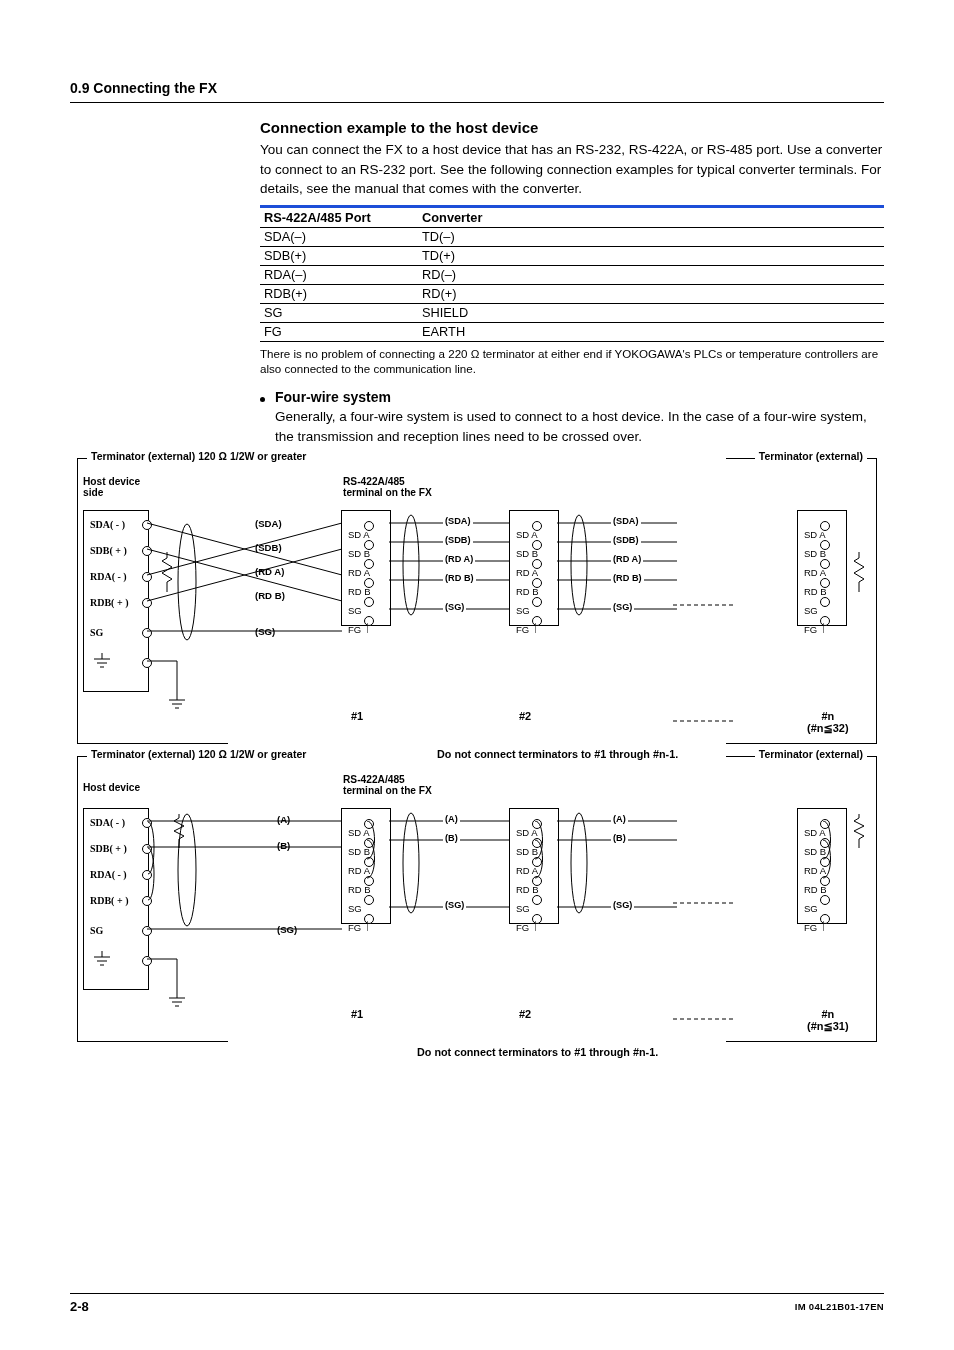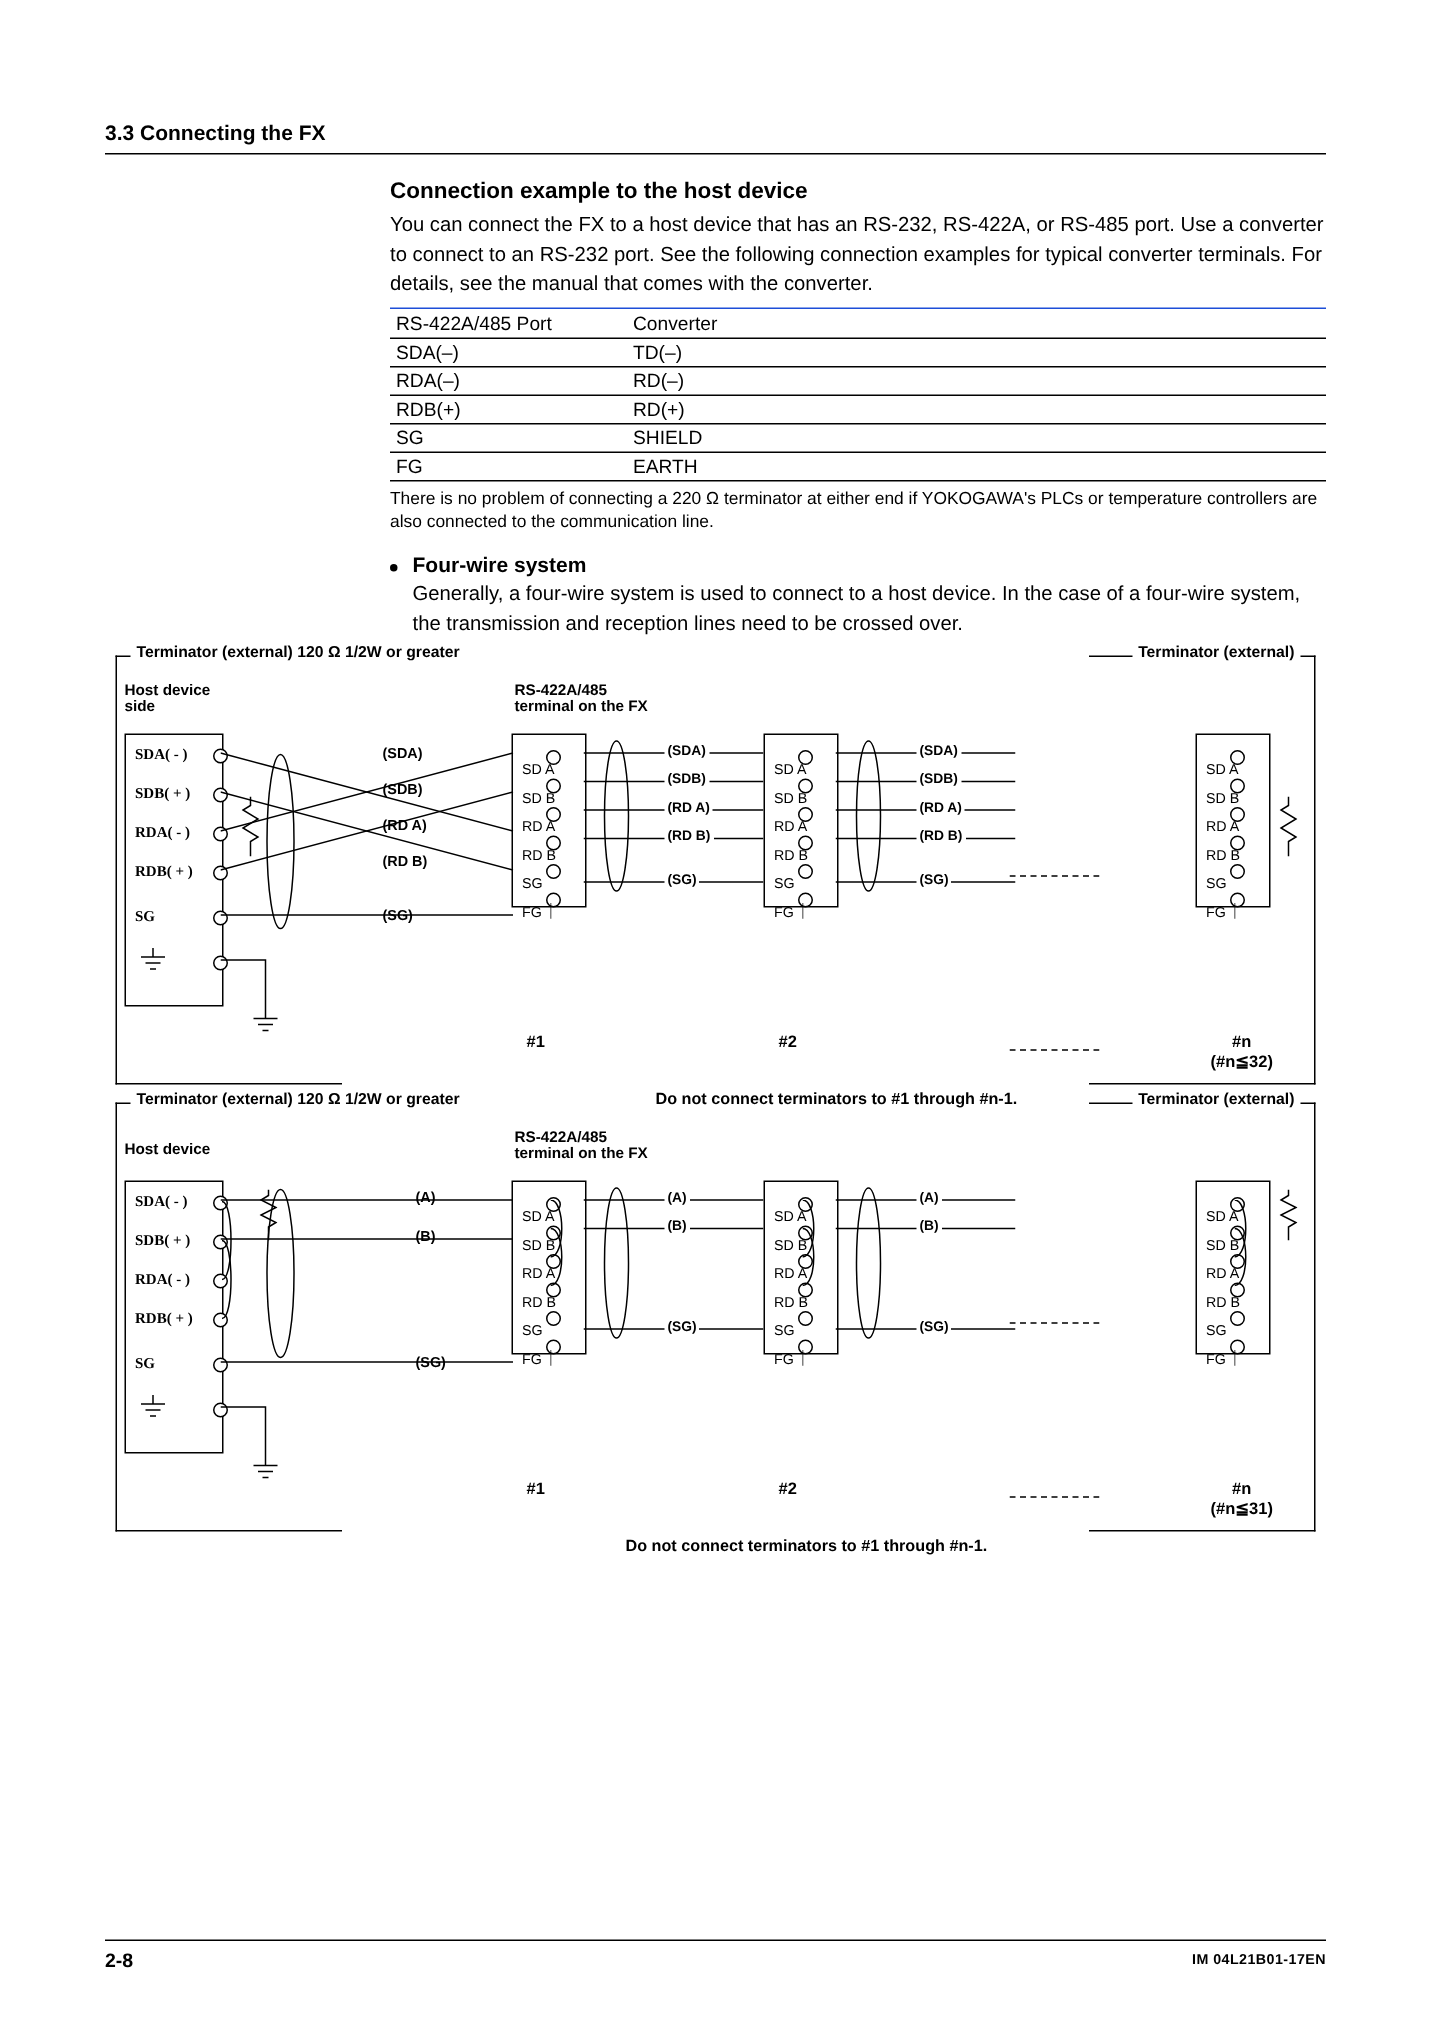--- a/index.html
+++ b/index.html
@@ -24,21 +24,21 @@
   }
   .hr-top {
     border: none;
     border-top: 1px solid #000;
     margin: 2px 0 16px 0;
   }
   .content-indent { margin-left: 190px; }
   .h3 { font-size: 15px; font-weight: bold; margin-bottom: 4px; }
   .para { font-size: 13.5px; line-height: 1.45; }
   .tbl { border-collapse: collapse; width: 100%; font-size: 12.8px; margin-top: 6px; }
-  .tbl th { text-align: left; font-weight: normal; padding: 2px 4px; border-top: 1px solid #1d4ed8; border-bottom: 1px solid #000; }
+  .tbl th { text-align: left; font-weight: bold; padding: 2px 4px; border-top: 3px solid #1d4ed8; border-bottom: 1px solid #000; }
   .tbl td { padding: 1.5px 4px; border-bottom: 0.6px solid #000; }
   .tnote { font-size: 11.6px; line-height: 1.35; margin-top: 4px; }
   .bullet-row { display: flex; align-items: center; gap: 10px; margin-top: 12px; }
   .bullet-dot { width: 5px; height: 5px; background: #000; border-radius: 50%; margin-top: 6px; flex-shrink: 0; }
   .bullet-title { font-size: 14px; font-weight: bold; }
   .bullet-para { font-size: 13.5px; line-height: 1.45; margin-left: 15px; margin-top: 2px; }
 
   
   .diagram-wrap { position: relative; width: 800px; margin: 8px auto 0 auto; font-size: 10.2px; font-weight: bold; }
   .dframe-label { position:absolute; top:-4px; background:#fff; padding:0 4px; font-size:10.5px; font-weight:bold; }
@@ -62,38 +62,42 @@
 
   .footer-rule { position:absolute; left:70px; right:70px; bottom:56px; border-top:0.8px solid #000; }
   .footer-l { position:absolute; left:70px; bottom:36px; font-size:13px; font-weight:bold; }
   .footer-r { position:absolute; right:70px; bottom:38px; font-size:9.5px; font-weight:bold; letter-spacing:0.3px; }
 </style>
 </head>
 <body>
 
 <div class="page">
 
-  <div class="sec-hdr">3.3  Connecting the FX</div>
+  <div class="sec-hdr">0.9  Connecting the FX</div>
   <hr class="hr-top">
 
   <div class="content-indent">
     <div class="h3">Connection example to the host device</div>
     <div class="para">You can connect the FX to a host device that has an RS-232, RS-422A, or RS-485 port. Use a converter to connect to an RS-232 port. See the following connection examples for typical converter terminals. For details, see the manual that comes with the converter.</div>
 
     <table class="tbl">
       <thead>
           <tr>
         <th style="width:150px">RS-422A/485 Port</th>
         <th>Converter</th>
       </tr>
         </thead>
       <tbody id="tbl-body">
           <tr>
             <td>SDA(–)</td>
             <td>TD(–)</td>
+          </tr>
+          <tr>
+            <td>SDB(+)</td>
+            <td>TD(+)</td>
           </tr>
           <tr>
             <td>RDA(–)</td>
             <td>RD(–)</td>
           </tr>
           <tr>
             <td>RDB(+)</td>
             <td>RD(+)</td>
           </tr>
           <tr>

